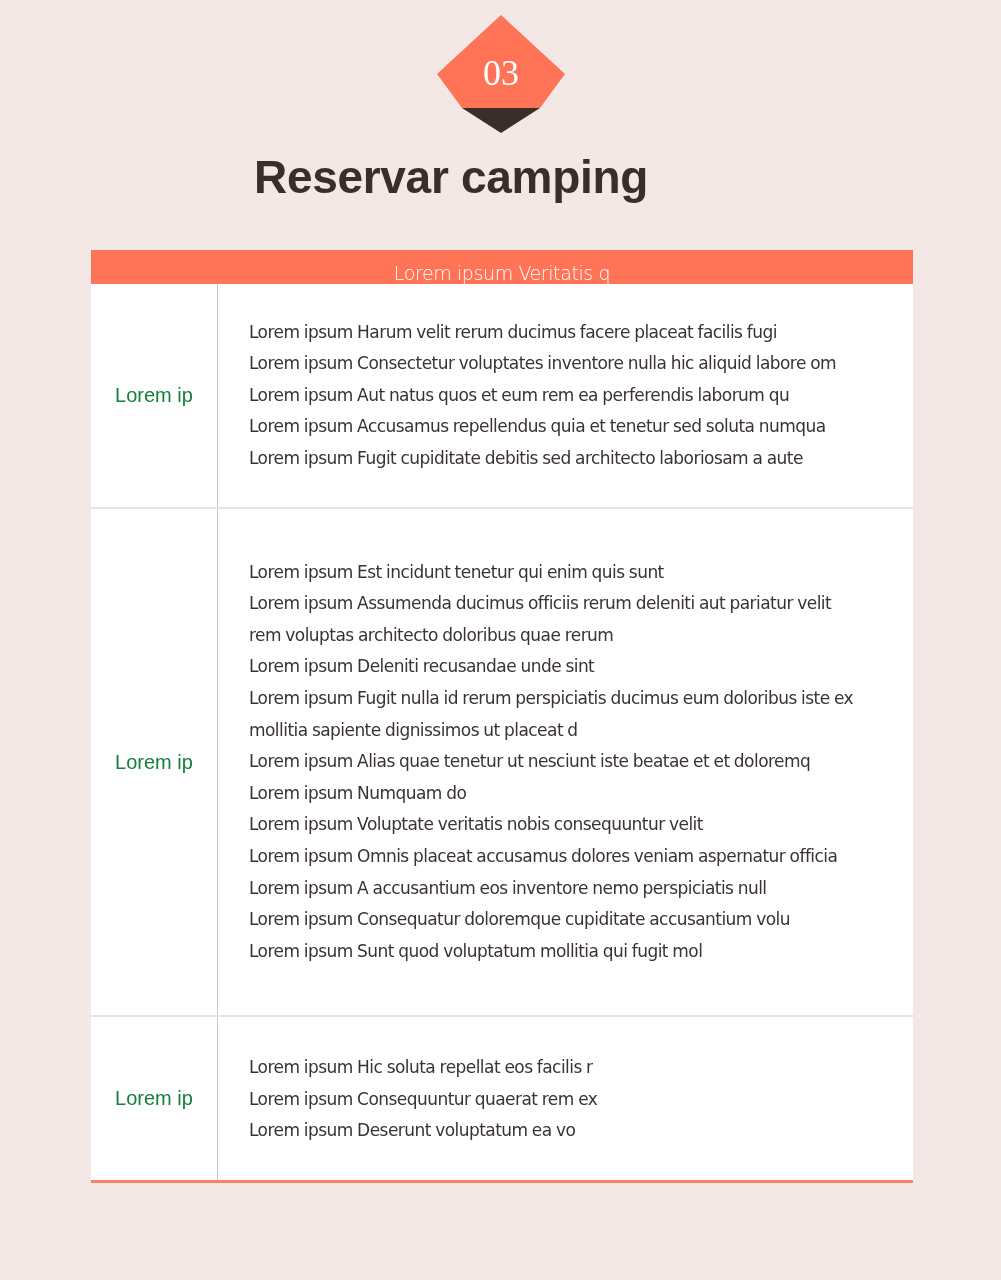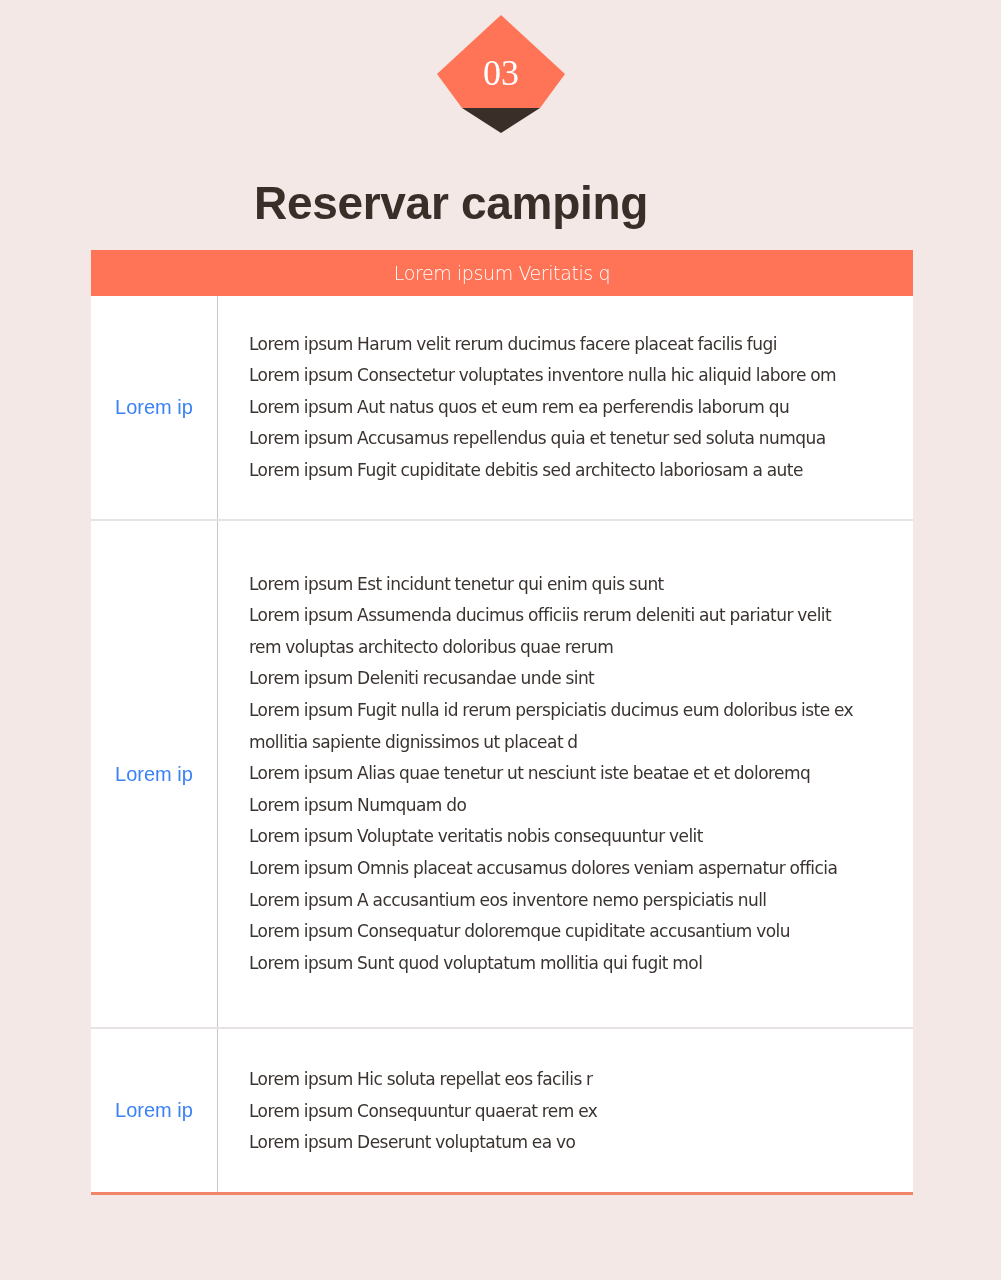--- a/index.html
+++ b/index.html
@@ -33,39 +33,39 @@
       color: #ffffff;
       font-family: Liberation Serif, serif;
       font-weight: 400;
       padding-bottom: 2px;
     }
     .badge-num span { position: relative; top: -1px; }
 
     
     .title {
       position: absolute;
-      left: 0; top: 176px;
+      left: 0; top: 150px;
       width: 902px;
       text-align: center;
       font-size: 46px;
       font-weight: 700;
       color: #3a2e29;
       letter-spacing: -0.3px;
       font-family: "Liberation Sans", sans-serif;
     }
 
     
     .table {
       position: absolute;
       left: 91px;
       top: 250px;
       width: 822px;
     }
     .table-header {
-      height: 46px;
+      height: 34px;
       background: #ff7357;
       color: #ffffff;
       text-align: center;
       font-size: 19px;
       line-height: 46px;
       font-family: "DejaVu Sans", sans-serif;
       font-weight: 300;
       letter-spacing: -0.4px;
     }
     .row {
@@ -74,21 +74,21 @@
       border-bottom: 2px solid #e8e3e3;
     }
     .row:last-child { border-bottom: 3px solid #f28469; }
     .row-label {
       width: 127px;
       border-right: 1px solid #c9c6c6;
       display: flex;
       align-items: center;
       justify-content: center;
       font-size: 20px;
-      color: #3b82f6;
+      color: #15803d;
       font-family: "Liberation Sans", sans-serif;
     }
     .row-content {
       flex: 1;
       padding-left: 31px;
       display: flex;
       flex-direction: column;
       justify-content: center;
     }
     .line {

